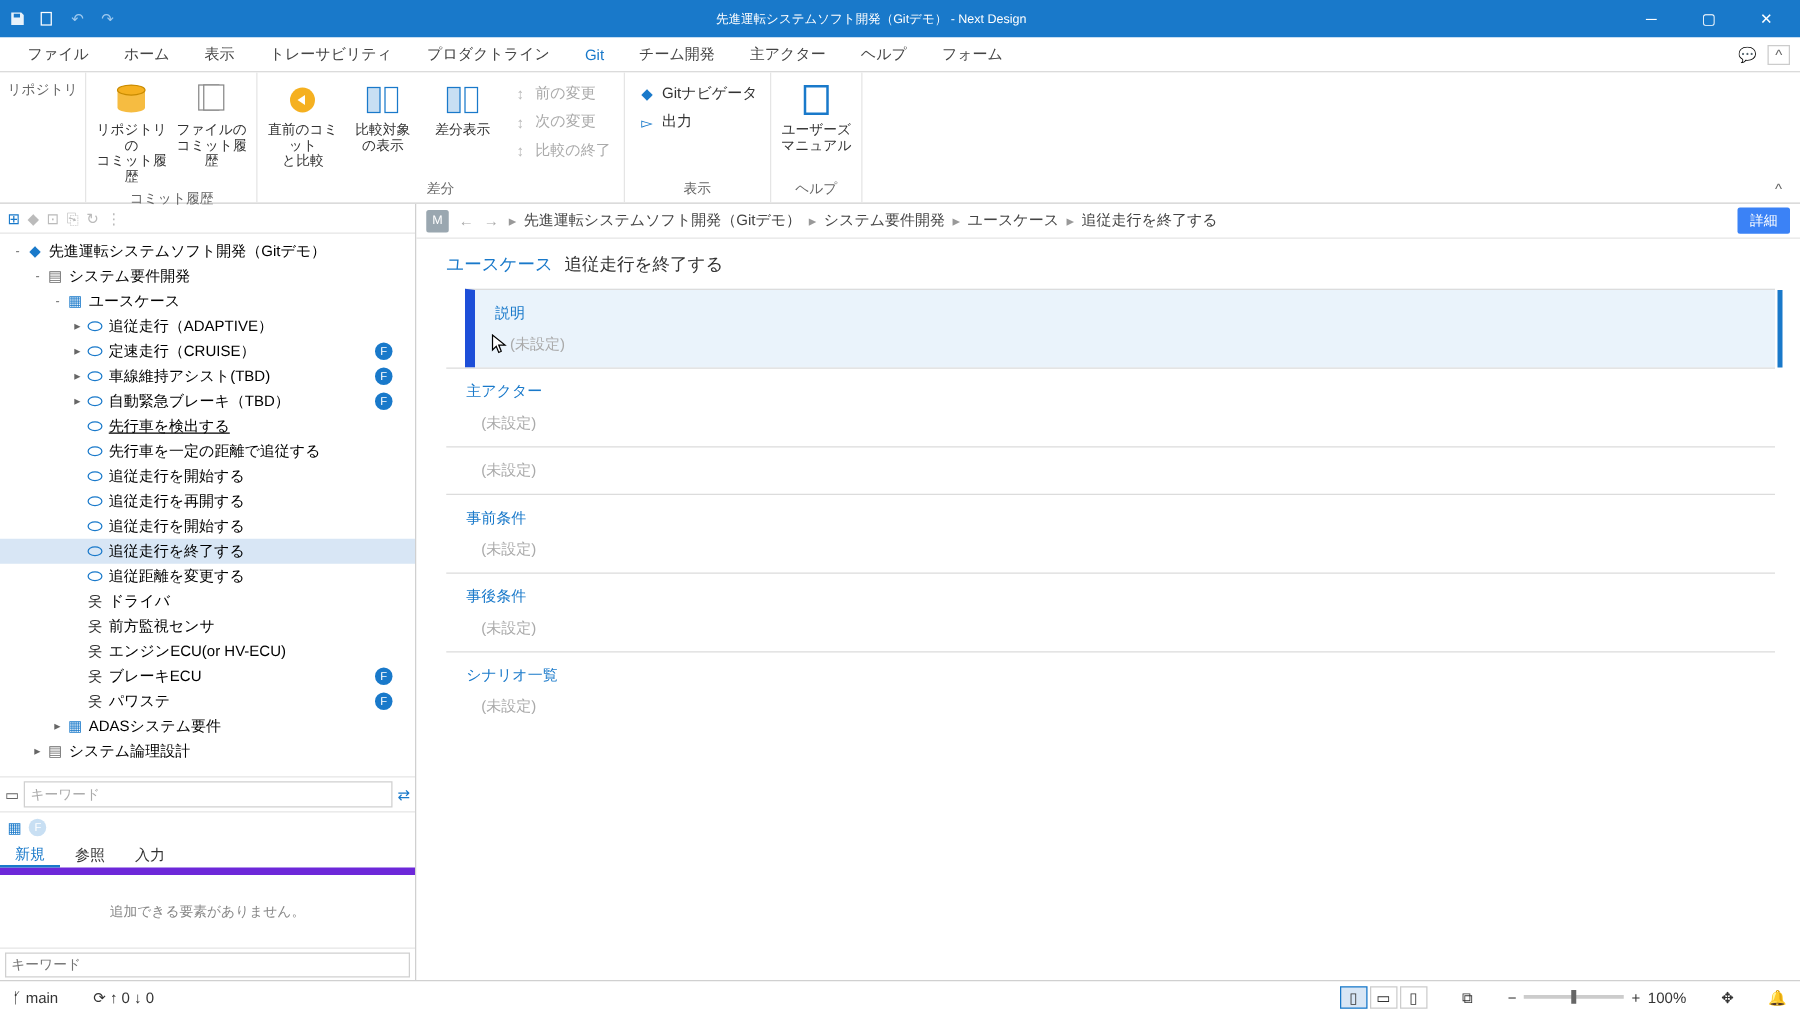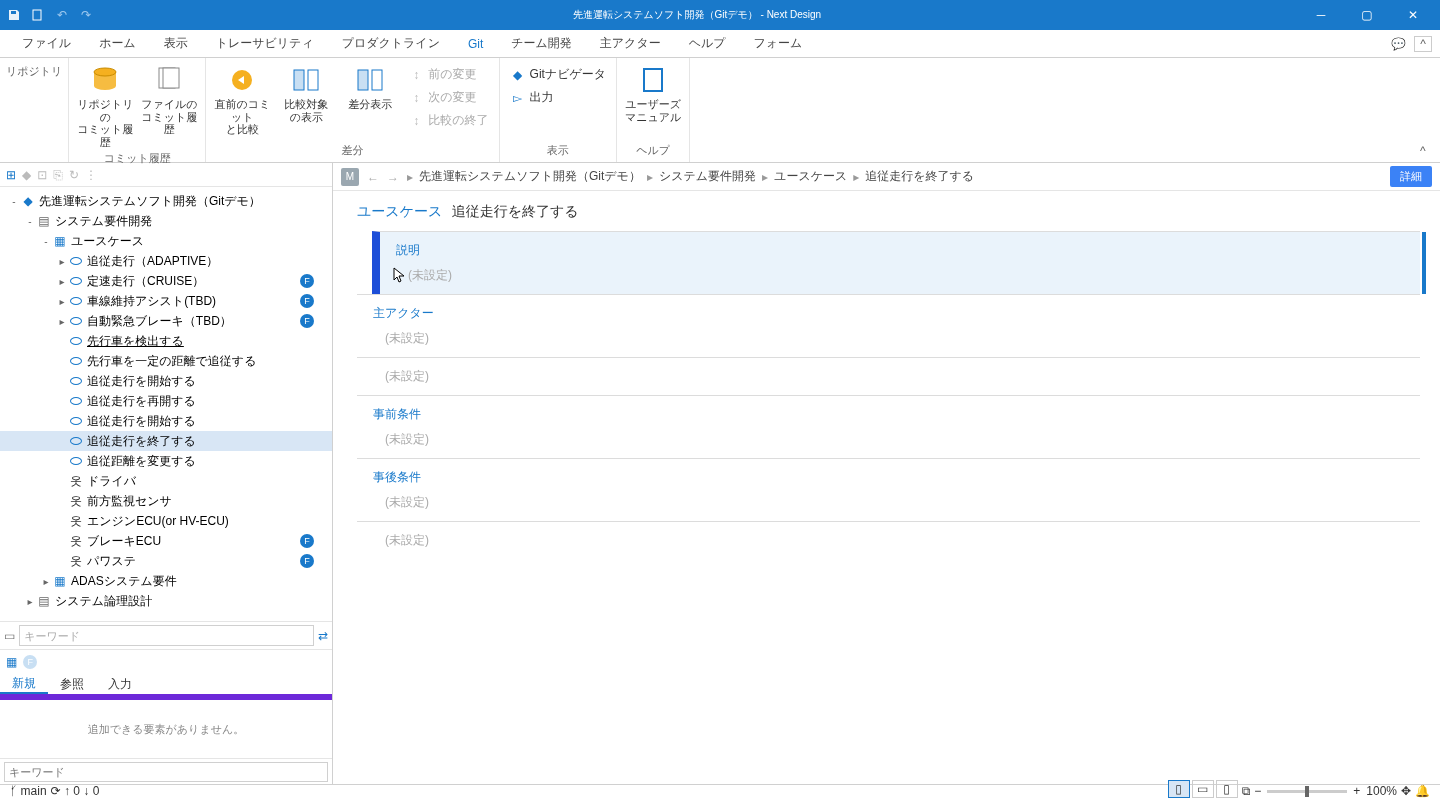--- a/index.html
+++ b/index.html
@@ -63,21 +63,21 @@
 .crumbbar .detail-btn{margin-left:auto;background:#3b82f6;color:#fff;padding:3px 10px;border-radius:2px;cursor:pointer;font-size:11px}
 .editor{flex:1;overflow:auto;padding:12px 20px 12px 16px;position:relative}
 .pg-title{margin:0 0 10px 8px}
 .pg-title .cat{color:#1979ca;font-size:14px;margin-right:6px}
 .pg-title .name{color:#333;font-size:14px}
 .section{border-top:1px solid #dcdcdc;padding:10px 0 10px 2px;margin-left:8px;position:relative}
 .section.active{background:#eaf3fb;border-left:8px solid #1d4ed8;margin-left:23px}
 .section.active::after{content:"";position:absolute;right:-6px;top:0;bottom:0;width:4px;background:#1979ca}
 .section .slabel{color:#1979ca;font-size:12px;margin-bottom:8px;padding-left:14px}
 .section .sval{color:#aaa;padding-left:26px;font-size:12px}
-.statusbar{height:26px;border-top:1px solid #d0d0d0;display:flex;align-items:flex-end;padding:12px 10px;gap:4px;color:#333;font-size:11px}
+.statusbar{height:26px;border-top:1px solid #d0d0d0;display:flex;align-items:center;padding:12px 10px;gap:28px;color:#333;font-size:11px}
 .statusbar .sp{flex:1}
 .statusbar .vbtns{display:flex;gap:2px}
 .statusbar .vbtns span{width:22px;height:18px;border:1px solid #ccc;display:flex;align-items:center;justify-content:center;cursor:pointer}
 .statusbar .vbtns span.active{background:#d8e6f5;border-color:#1979ca}
 .zoom{display:flex;align-items:center;gap:6px}
 .zoom .track{width:80px;height:3px;background:#ccc;position:relative}
 .zoom .track::after{content:"";position:absolute;left:38px;top:-4px;width:4px;height:11px;background:#666}
 svg{display:block}
 .cursor{position:absolute;width:16px;height:16px;pointer-events:none}
 </style>
@@ -434,20 +434,21 @@
           </div>
           <div class="section">
             <div class="slabel">事前条件</div>
             <div class="sval">(未設定)</div>
           </div>
           <div class="section">
             <div class="slabel">事後条件</div>
             <div class="sval">(未設定)</div>
           </div>
           <div class="section">
+            <div class="slabel">シナリオ一覧</div>
             <div class="sval">(未設定)</div>
           </div>
         </div>
       <svg class="cursor" style="left:60px;top:76px" viewBox="0 0 16 16">
           <path d="M1 1l0 12 3-3 2 5 2-1-2-5 5 0z" fill="#fff" stroke="#000" stroke-width="1"></path>
         </svg>
     </div>
   </div>
 </div>
 

